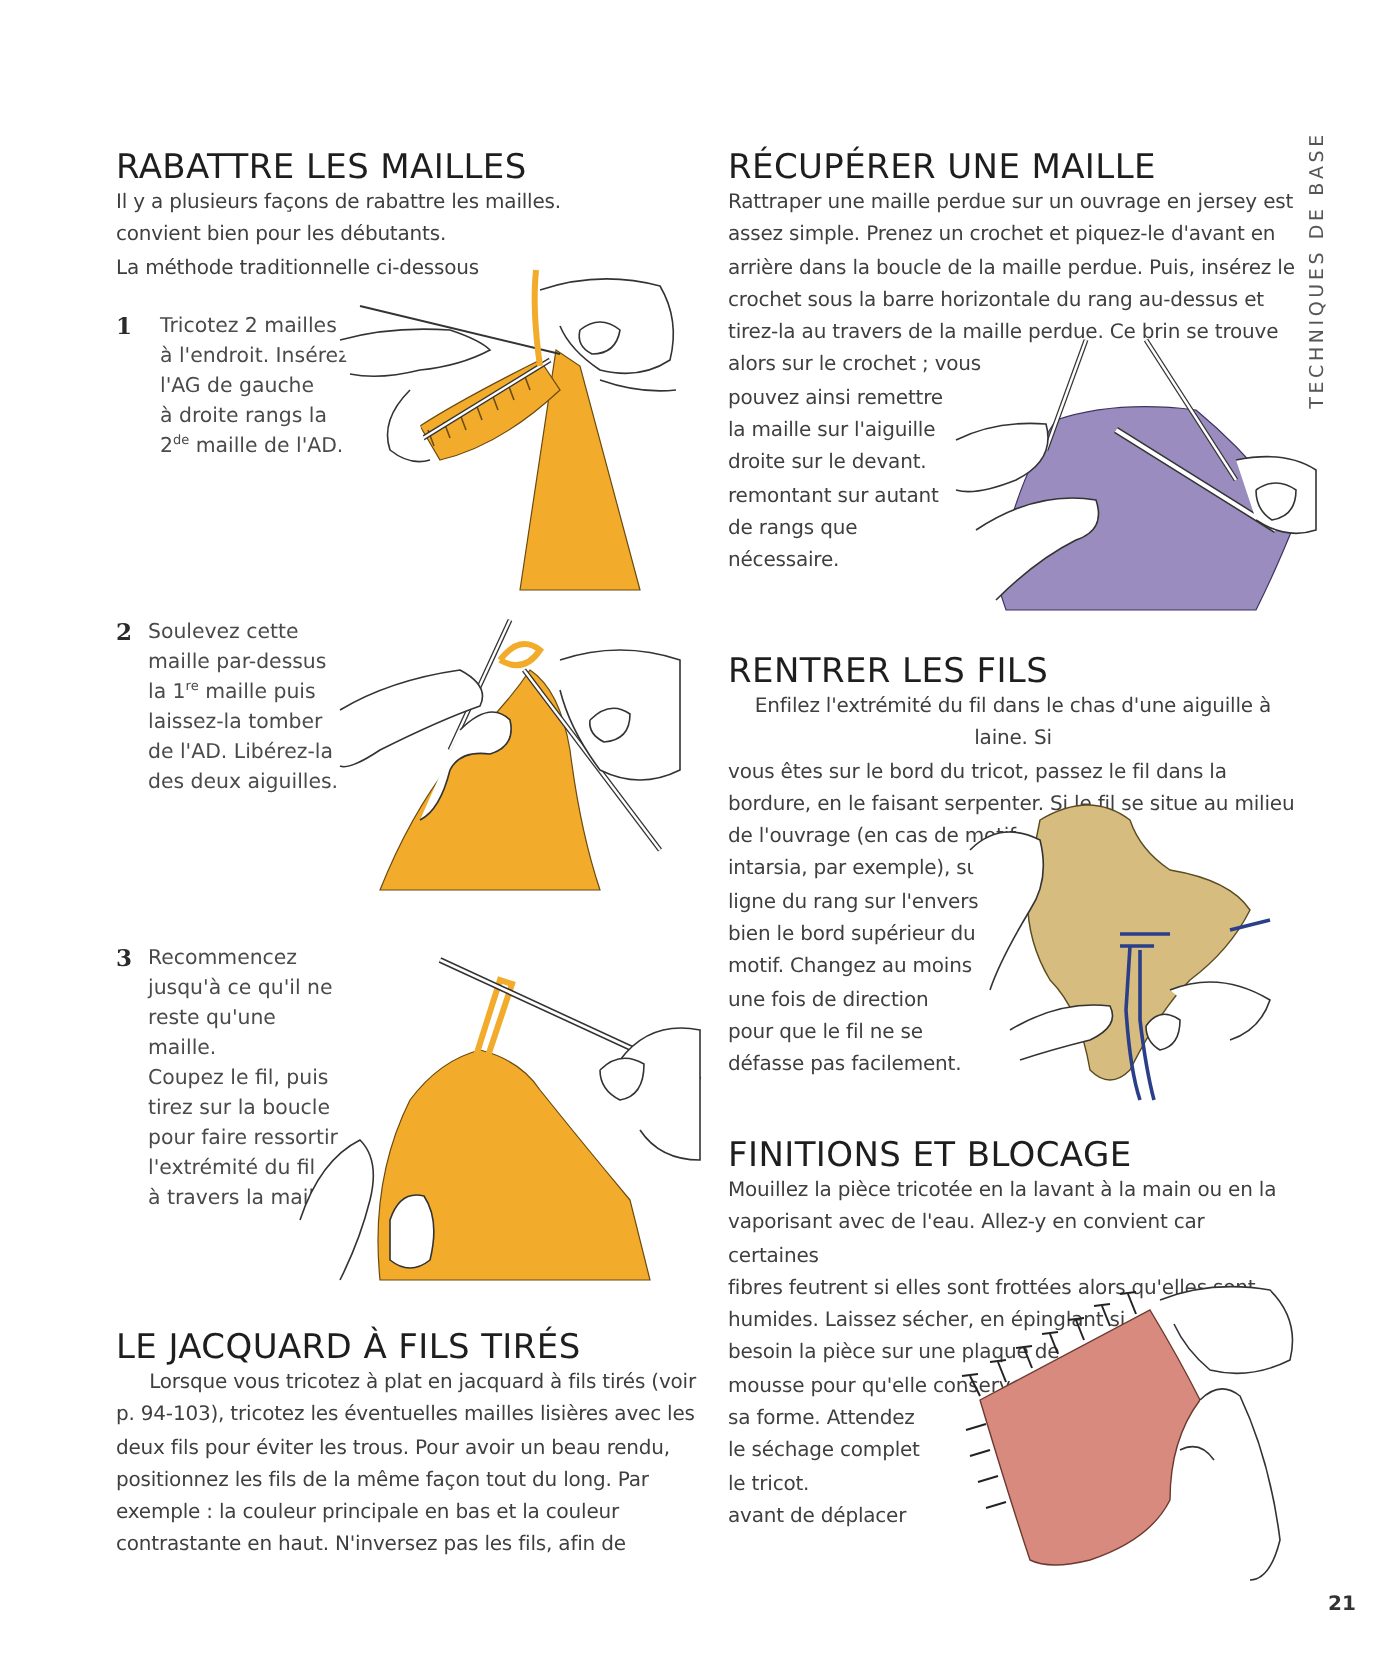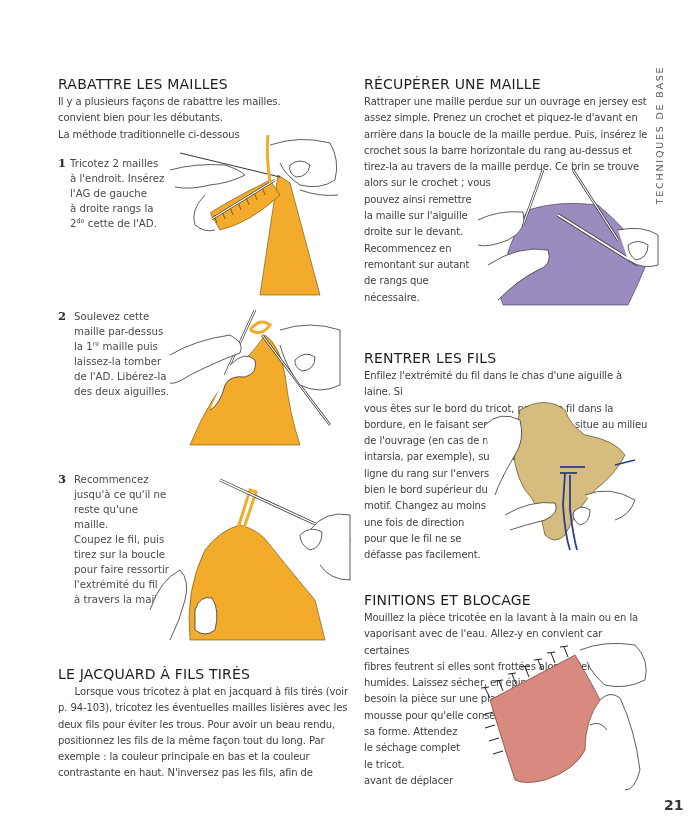--- a/index.html
+++ b/index.html
@@ -1,51 +1,51 @@
 <!DOCTYPE html>
 <html><head>
 <meta charset="utf-8">
 <style>
   html, body { margin: 0; padding: 0; background: #ffffff; }
   body { width: 700px; height: 836px; position: relative; overflow: hidden;
          font-family: "DejaVu Sans", "Liberation Sans", sans-serif; color: #3a3a3a; }
   .abs { position: absolute; }
-  h2 { margin: 0; font-weight: normal; font-size: 14px; letter-spacing: 0.2px; color: #1e1e1e; line-height: 17px; }
+  h2 { margin: 0; font-weight: normal; font-size: 17px; letter-spacing: 0.2px; color: #1e1e1e; line-height: 17px; }
   p { margin: 0; font-size: 10px; line-height: 16.3px; color: #3f3f3f; letter-spacing: -0.1px; }
   .step-num { font-family: "DejaVu Serif", "Liberation Serif", serif; font-weight: bold; font-size: 11.5px; color: #2a2a2a; }
   .step-text { font-size: 10.2px; line-height: 15px; color: #4a4a4a; }
   .side-tab { position: absolute; left: 648px; top: 70px; width: 22px; height: 130px; }
   .side-tab span { position: absolute; left: 50%; top: 50%; transform: translate(-50%,-50%) rotate(-90deg);
                    white-space: nowrap; font-size: 9.5px; letter-spacing: 1.8px; color: #555; }
-  .page-num { position: absolute; left: 664px; top: 797px; font-size: 14px; font-weight: bold; color: #333; }
+  .page-num { position: absolute; left: 664px; top: 797px; font-size: 10px; font-weight: bold; color: #333; }
   svg { position: absolute; overflow: visible; }
   sup { font-size: 6.5px; vertical-align: 4px; line-height: 0; }
 </style>
 </head>
 <body>
 
 <div class="side-tab">
   <span>TECHNIQUES DE BASE</span>
 </div>
 
 <div class="abs" style="left:58px; top:76px; width:290px;">
   <h2>RABATTRE LES MAILLES</h2>
   <p style="margin-top:1px;">Il y a plusieurs façons de rabattre les mailles.</p>
   <p>convient bien pour les débutants.</p>
   <p>La méthode traditionnelle ci-dessous</p>
 </div>
 
 <div class="abs" style="left:58px; top:156px; width:110px;">
   <span class="abs step-num" style="left:0; top:0;">1</span>
-  <div class="abs step-text" style="left:12px; top:0; width:100px;">
+  <div class="abs step-text" style="left:22px; top:0; width:100px;">
     <div>Tricotez 2 mailles</div>
     <div>à l'endroit. Insérez</div>
     <div>l'AG de gauche</div>
     <div>à droite rangs la</div>
-    <div><span>2</span><sup>de</sup><span> cette de l'AD.</span></div>
+    <div><span>2</span><sup>de</sup><span> maille de l'AD.</span></div>
   </div>
 </div>
 
 <svg style="left:170px; top:135px;" width="170" height="160" viewBox="0 0 170 160">
   <path d="M90 160 L108 40 L120 48 L150 160 Z" fill="#f2ab2a" stroke="#6a4a10" stroke-width="0.6"></path>
   <path d="M40 78 Q60 65 100 45 L110 60 Q80 88 50 95 Z" fill="#f2ab2a" stroke="#6a4a10" stroke-width="0.6"></path>
   <g stroke="#6a4a10" stroke-width="0.8">
     <line x1="44" y1="80" x2="47" y2="88"></line>
       <line x1="52" y1="76" x2="55" y2="84"></line>
       <line x1="60" y1="72" x2="63" y2="80"></line>
@@ -130,43 +130,42 @@
   <h2>RÉCUPÉRER UNE MAILLE</h2>
   <p style="margin-top:1px;">Rattraper une maille perdue sur un ouvrage en jersey est</p>
   <p>assez simple. Prenez un crochet et piquez-le d'avant en</p>
   <p>arrière dans la boucle de la maille perdue. Puis, insérez le</p>
   <p>crochet sous la barre horizontale du rang au-dessus et</p>
   <p>tirez-la au travers de la maille perdue. Ce brin se trouve</p>
   <p>alors sur le crochet ; vous</p>
   <p>pouvez ainsi remettre</p>
   <p>la maille sur l'aiguille</p>
   <p>droite sur le devant.</p>
-  <p>Recommencez en</p>
   <p>remontant sur autant</p>
   <p>de rangs que</p>
   <p>nécessaire.</p>
 </div>
 
 <svg style="left:478px; top:170px;" width="180" height="135" viewBox="0 0 180 135">
   <path d="M20 120 Q30 70 50 40 Q80 30 120 35 Q150 60 170 90 Q160 115 150 135 L25 135 Z" fill="#9a8cbf" stroke="#3e3360" stroke-width="0.6"></path>
   <line x1="45" y1="55" x2="65" y2="0" stroke="#333" stroke-width="2.5"></line>
   <line x1="45" y1="55" x2="65" y2="0" stroke="#fff" stroke-width="1.2"></line>
   <line x1="95" y1="0" x2="140" y2="70" stroke="#333" stroke-width="2.5"></line>
   <line x1="95" y1="0" x2="140" y2="70" stroke="#fff" stroke-width="1.2"></line>
   <line x1="80" y1="45" x2="160" y2="95" stroke="#333" stroke-width="3.5"></line>
   <line x1="80" y1="45" x2="160" y2="95" stroke="#fff" stroke-width="2"></line>
   <path d="M0 50 Q20 40 45 42 Q50 60 30 70 Q10 78 0 75" fill="#fff" stroke="#333" stroke-width="0.8"></path>
   <path d="M10 95 Q40 75 70 80 Q75 95 60 100 Q40 110 20 130" fill="#fff" stroke="#333" stroke-width="0.8"></path>
   <path d="M140 60 Q165 55 180 65 L180 95 Q165 100 150 90" fill="#fff" stroke="#333" stroke-width="0.8"></path>
   <path d="M150 75 Q160 68 170 75 Q170 88 158 90 Q150 85 150 75" fill="#fff" stroke="#333" stroke-width="0.8"></path>
 </svg>
 
-<div class="abs" style="left:364px; top:350px; width:285px;">
+<div class="abs" style="left:364px; top:328px; width:285px;">
   <h2>RENTRER LES FILS</h2>
-  <p style="margin-top:1px;">Enfilez l'extrémité du fil dans le chas d'une aiguille à laine. Si</p>
+  <p style="margin-top:1px;text-align:center;">Enfilez l'extrémité du fil dans le chas d'une aiguille à laine. Si</p>
   <p>vous êtes sur le bord du tricot, passez le fil dans la</p>
   <p>bordure, en le faisant serpenter. Si le fil se situe au milieu</p>
   <p>de l'ouvrage (en cas de motif</p>
   <p>intarsia, par exemple), suivez la</p>
   <p>ligne du rang sur l'envers ou</p>
   <p>bien le bord supérieur du</p>
   <p>motif. Changez au moins</p>
   <p>une fois de direction</p>
   <p>pour que le fil ne se</p>
   <p>défasse pas facilement.</p>
@@ -180,21 +179,21 @@
     <path d="M80 78 L78 110 Q80 140 85 155"></path>
     <path d="M85 80 L85 115 Q88 140 92 155"></path>
     <path d="M130 70 L150 65"></path>
   </g>
   <path d="M0 30 Q15 15 35 25 Q40 45 30 60 Q15 85 10 100" fill="#fff" stroke="#333" stroke-width="0.8"></path>
   <path d="M20 120 Q45 105 70 108 Q75 118 60 125 Q40 130 25 135" fill="#fff" stroke="#333" stroke-width="0.8"></path>
   <path d="M88 118 Q95 108 105 115 Q105 128 95 130 Q88 126 88 118" fill="#fff" stroke="#333" stroke-width="0.8"></path>
   <path d="M100 100 Q125 90 150 105 Q145 120 130 125" fill="#fff" stroke="#333" stroke-width="0.8"></path>
 </svg>
 
-<div class="abs" style="left:364px; top:592px; width:285px;">
+<div class="abs" style="left:364px; top:570px; width:285px;">
   <h2>FINITIONS ET BLOCAGE</h2>
   <p style="margin-top:1px;">Mouillez la pièce tricotée en la lavant à la main ou en la</p>
   <p>vaporisant avec de l'eau. Allez-y en convient car certaines</p>
   <p>fibres feutrent si elles sont frottées alors qu'elles sont</p>
   <p>humides. Laissez sécher, en épinglant si</p>
   <p>besoin la pièce sur une plaque de</p>
   <p>mousse pour qu'elle conserve</p>
   <p>sa forme. Attendez</p>
   <p>le séchage complet</p>
   <p>le tricot.</p>

